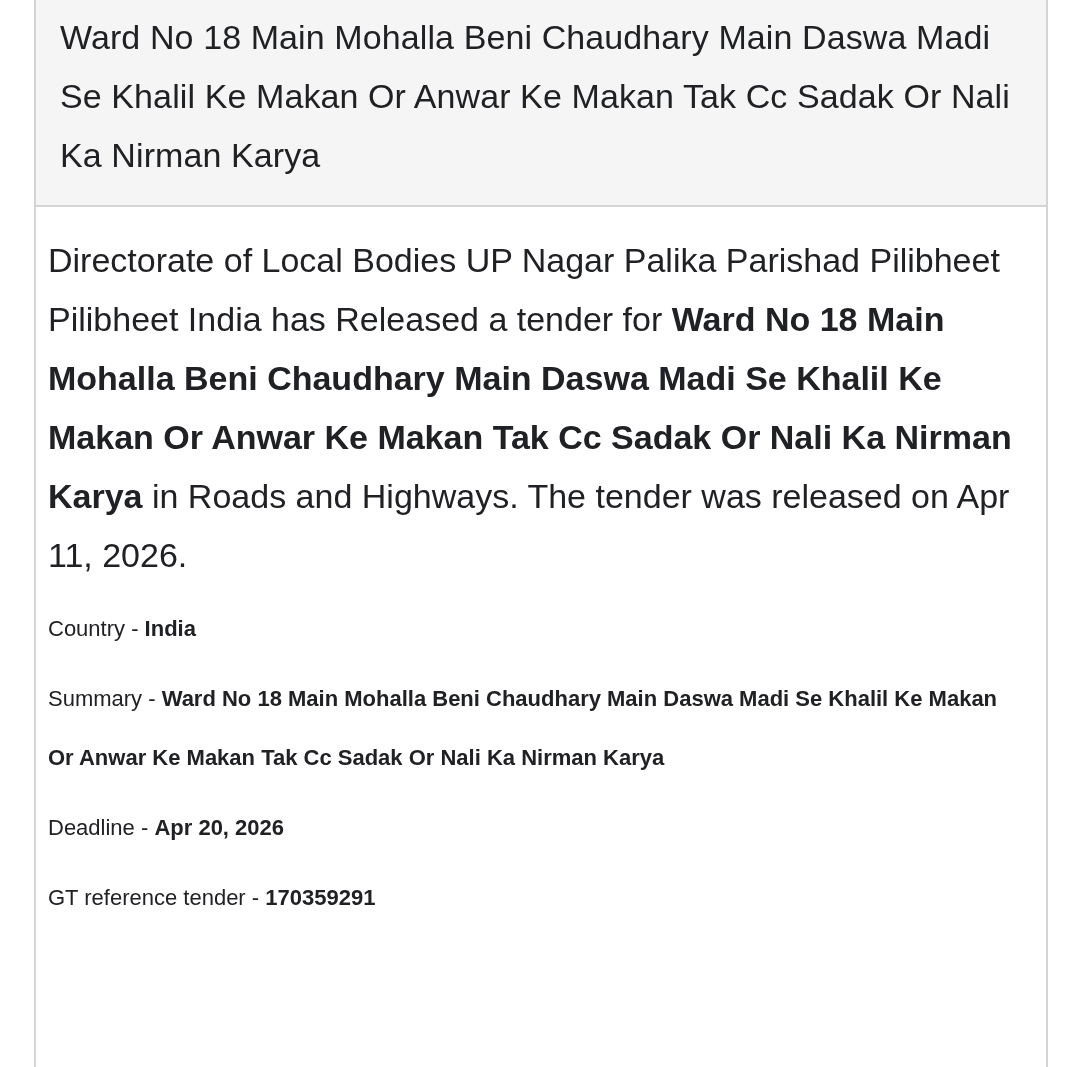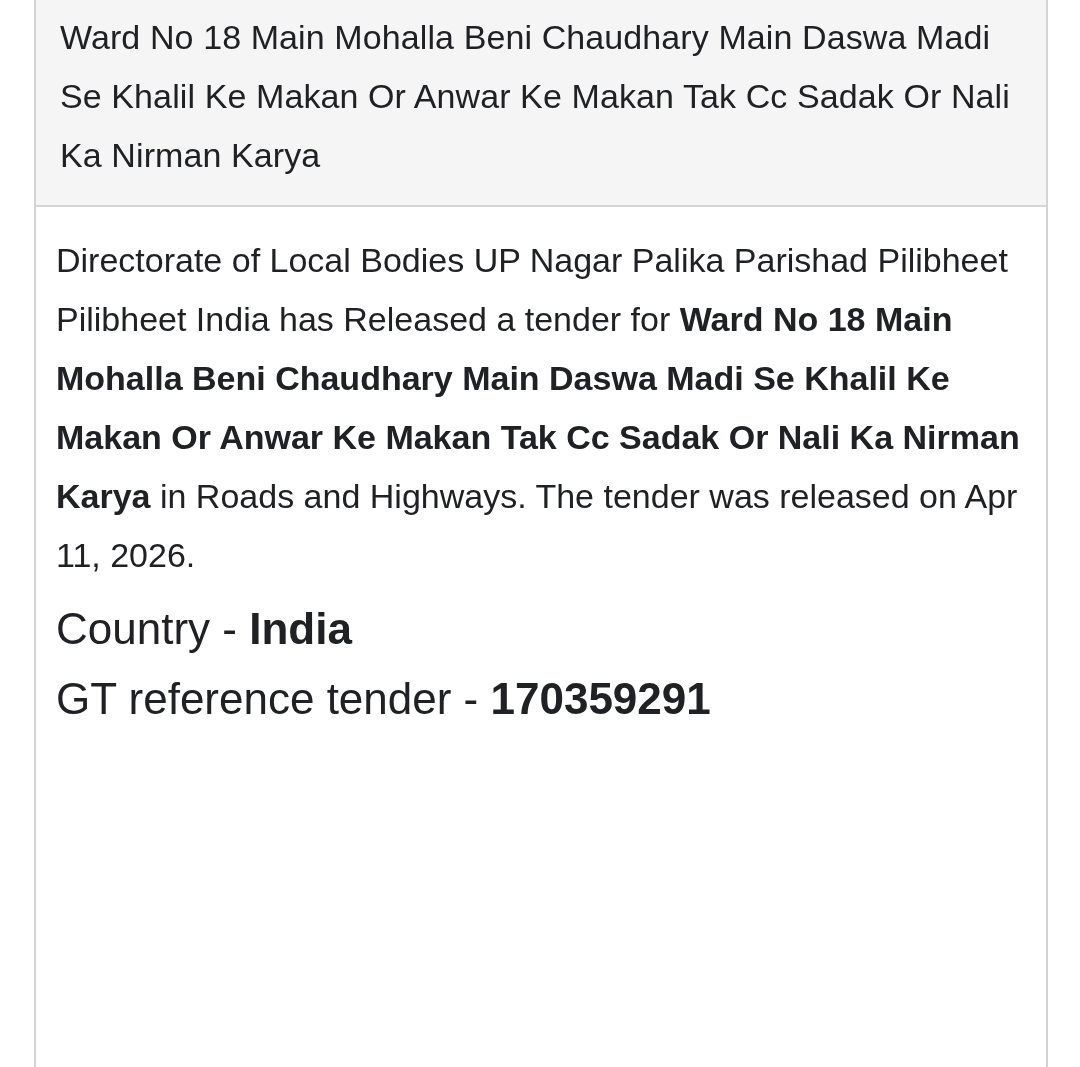--- a/index.html
+++ b/index.html
@@ -3,31 +3,33 @@
 <meta charset="utf-8">
 <style>
   html, body { margin: 0; padding: 0; background: #ffffff; }
   body { width: 1080px; height: 1067px; overflow: hidden; position: relative;
          font-family: "Liberation Sans", "DejaVu Sans", sans-serif; color: #202124; }
   .card { position: absolute; left: 34px; top: -2px; width: 1010px; height: 1080px;
           border-left: 2px solid #d4d4d4; border-right: 2px solid #d4d4d4; background: #fff; }
   .header { background: #f5f5f5; border-bottom: 2px solid #d4d4d4;
             padding: 10px 24px 22px 24px; height: 175px; box-sizing: content-box; }
   .header-title { font-size: 34px; line-height: 59px; font-weight: normal; margin: 0; letter-spacing: 0.1px; }
-  .body { padding: 24px 24px 0 20px; }
+  .body { padding: 24px 24px 0 12px; }
   .desc { font-size: 34px; line-height: 59px; margin: 0 0 14px 0; }
-  .row { font-size: 44px; line-height: 59px; margin: 0 0 11px 0; }
+  .row { font-size: 22px; line-height: 59px; margin: 0 0 11px 0; }
   b { font-weight: bold; }
 </style>
 </head>
 <body>
 
 <div class="card">
   <div class="header">
     <p class="header-title">Ward No 18 Main Mohalla Beni Chaudhary Main Daswa Madi Se Khalil Ke Makan Or Anwar Ke Makan Tak Cc Sadak Or Nali Ka Nirman Karya</p>
   </div>
   <div class="body">
     <p class="desc"><span>Directorate of Local Bodies UP Nagar Palika Parishad Pilibheet Pilibheet India has Released a tender for </span><b>Ward No 18 Main Mohalla Beni Chaudhary Main Daswa Madi Se Khalil Ke Makan Or Anwar Ke Makan Tak Cc Sadak Or Nali Ka Nirman Karya</b><span> in Roads and Highways. The tender was released on Apr 11, 2026.</span></p>
 
     <p class="row"><span>Country - </span><b>India</b></p>
+    <p class="row"><span>Summary - </span><b>Ward No 18 Main Mohalla Beni Chaudhary Main Daswa Madi Se Khalil Ke Makan Or Anwar Ke Makan Tak Cc Sadak Or Nali Ka Nirman Karya</b></p>
+    <p class="row"><span>Deadline - </span><b>Apr 20, 2026</b></p>
     <p class="row"><span>GT reference tender - </span><b>170359291</b></p>
   </div>
 </div>
 
 </body></html>

